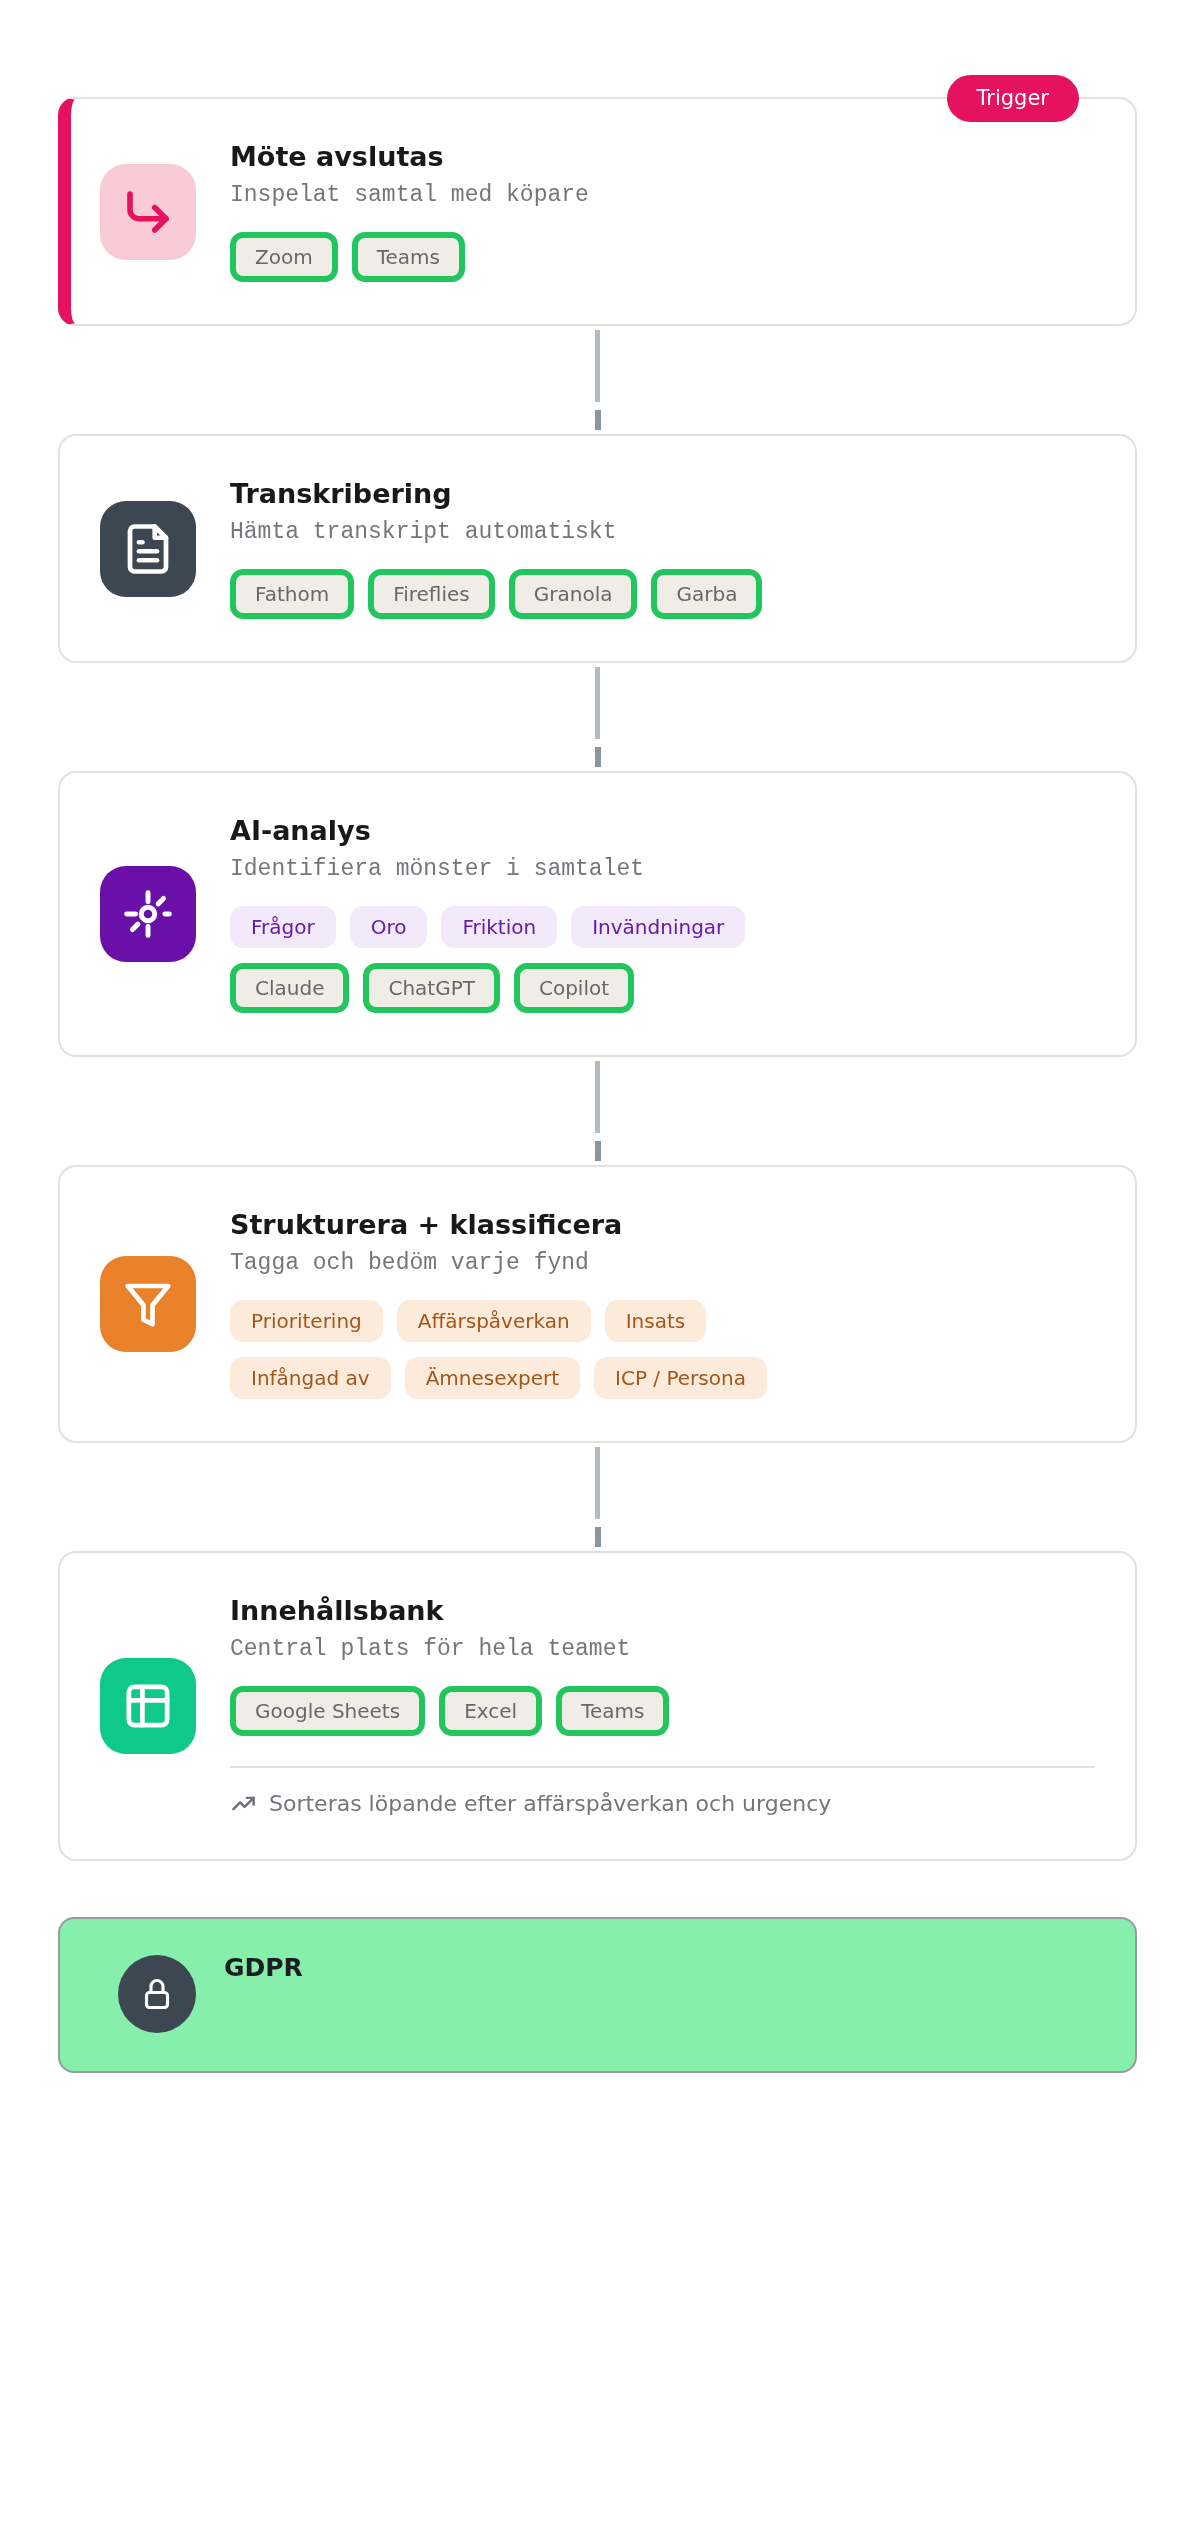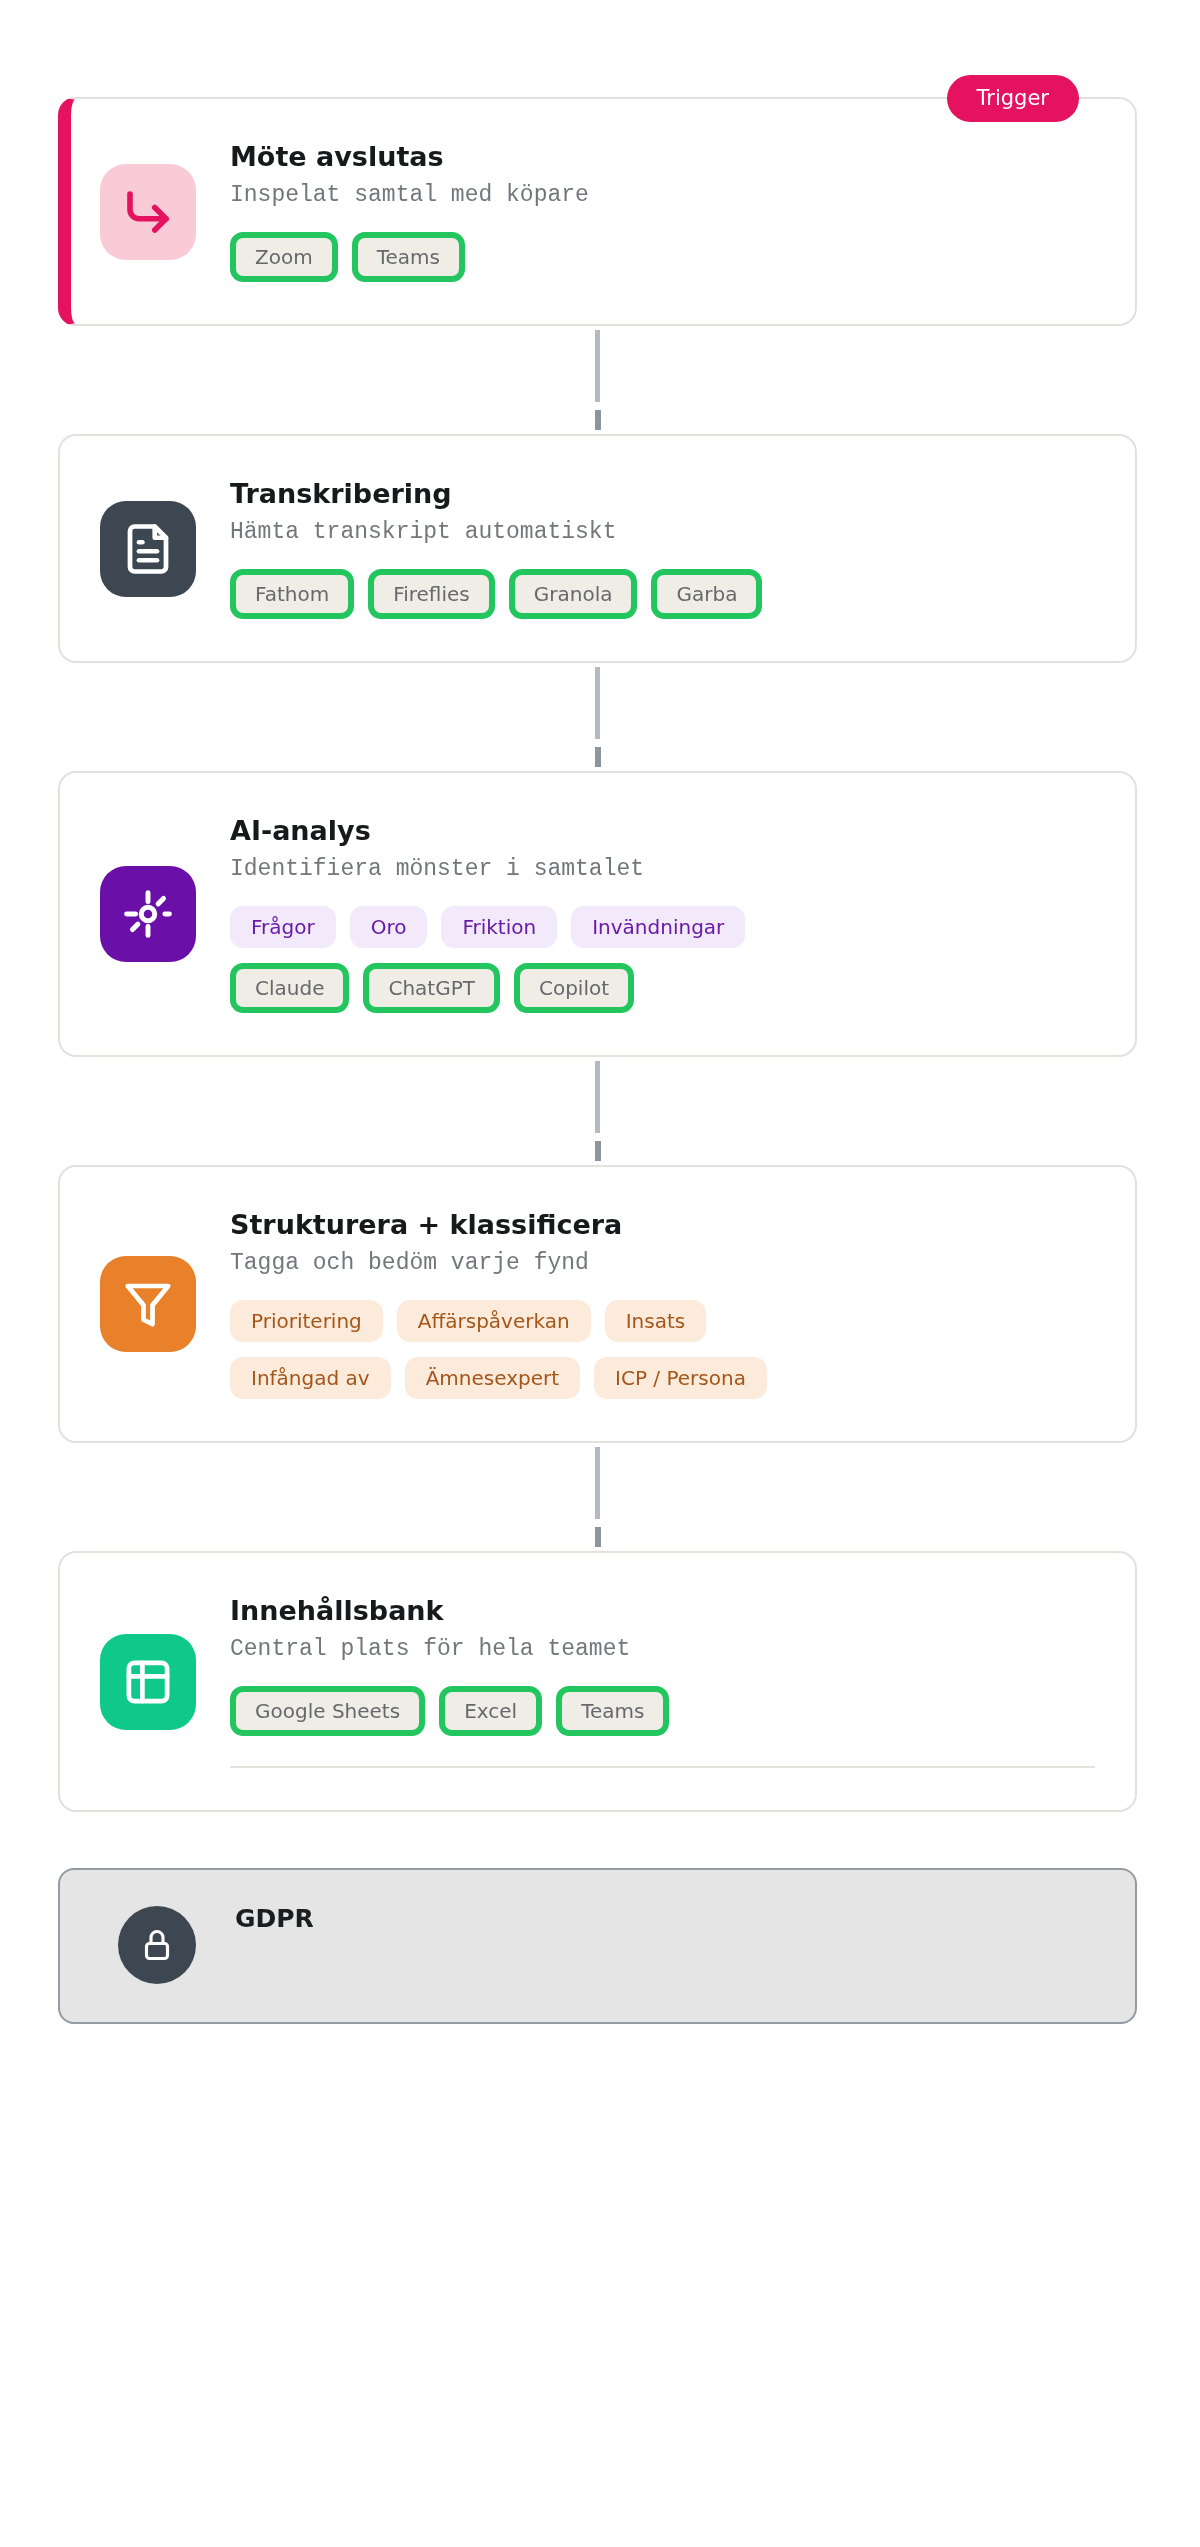--- a/index.html
+++ b/index.html
@@ -129,27 +129,27 @@
     margin-top: 8px;
     width: 6px;
     height: 20px;
     background: #8c949c;
   }
 
   
   .gdpr-card {
     box-sizing: border-box;
     margin-top: 56px;
-    background: #e5e5e5;
+    background: #86efac;
     border: 2px solid #939ba3;
     border-radius: 16px;
     padding: 30px 40px 38px 58px;
     display: flex;
     align-items: flex-start;
-    gap: 39px;
+    gap: 28px;
   }
   .gdpr-icon {
     flex: none;
     margin-top: 6px;
     width: 78px;
     height: 78px;
     border-radius: 50%;
     background: #3d4751;
     display: flex;
     align-items: center;
@@ -296,20 +296,27 @@
       </div>
       <div class="content">
         <h2 class="step-title">Innehållsbank</h2>
         <p class="step-sub">Central plats för hela teamet</p>
         <div class="chips">
           <span class="chip neutral">Google Sheets</span>
           <span class="chip neutral">Excel</span>
           <span class="chip neutral">Teams</span>
         </div>
         <div class="divider"></div>
+        <div class="footnote">
+          <svg width="27" height="27" viewBox="0 0 24 24" fill="none" stroke="#6f7378" stroke-width="2.2" stroke-linecap="round" stroke-linejoin="round">
+            <polyline points="3 17 9 11 13 15 21 7"></polyline>
+            <polyline points="15 7 21 7 21 13"></polyline>
+          </svg>
+          <span>Sorteras löpande efter affärspåverkan och urgency</span>
+        </div>
       </div>
     </section>
 
     <section class="gdpr-card">
       <div class="gdpr-icon">
         <svg width="36" height="36" viewBox="0 0 24 24" fill="none" stroke="#ffffff" stroke-width="2.1" stroke-linecap="round" stroke-linejoin="round">
           <rect x="5" y="11" width="14" height="10" rx="2"></rect>
           <path d="M8 11V7a4 4 0 0 1 8 0v4"></path>
         </svg>
       </div>

